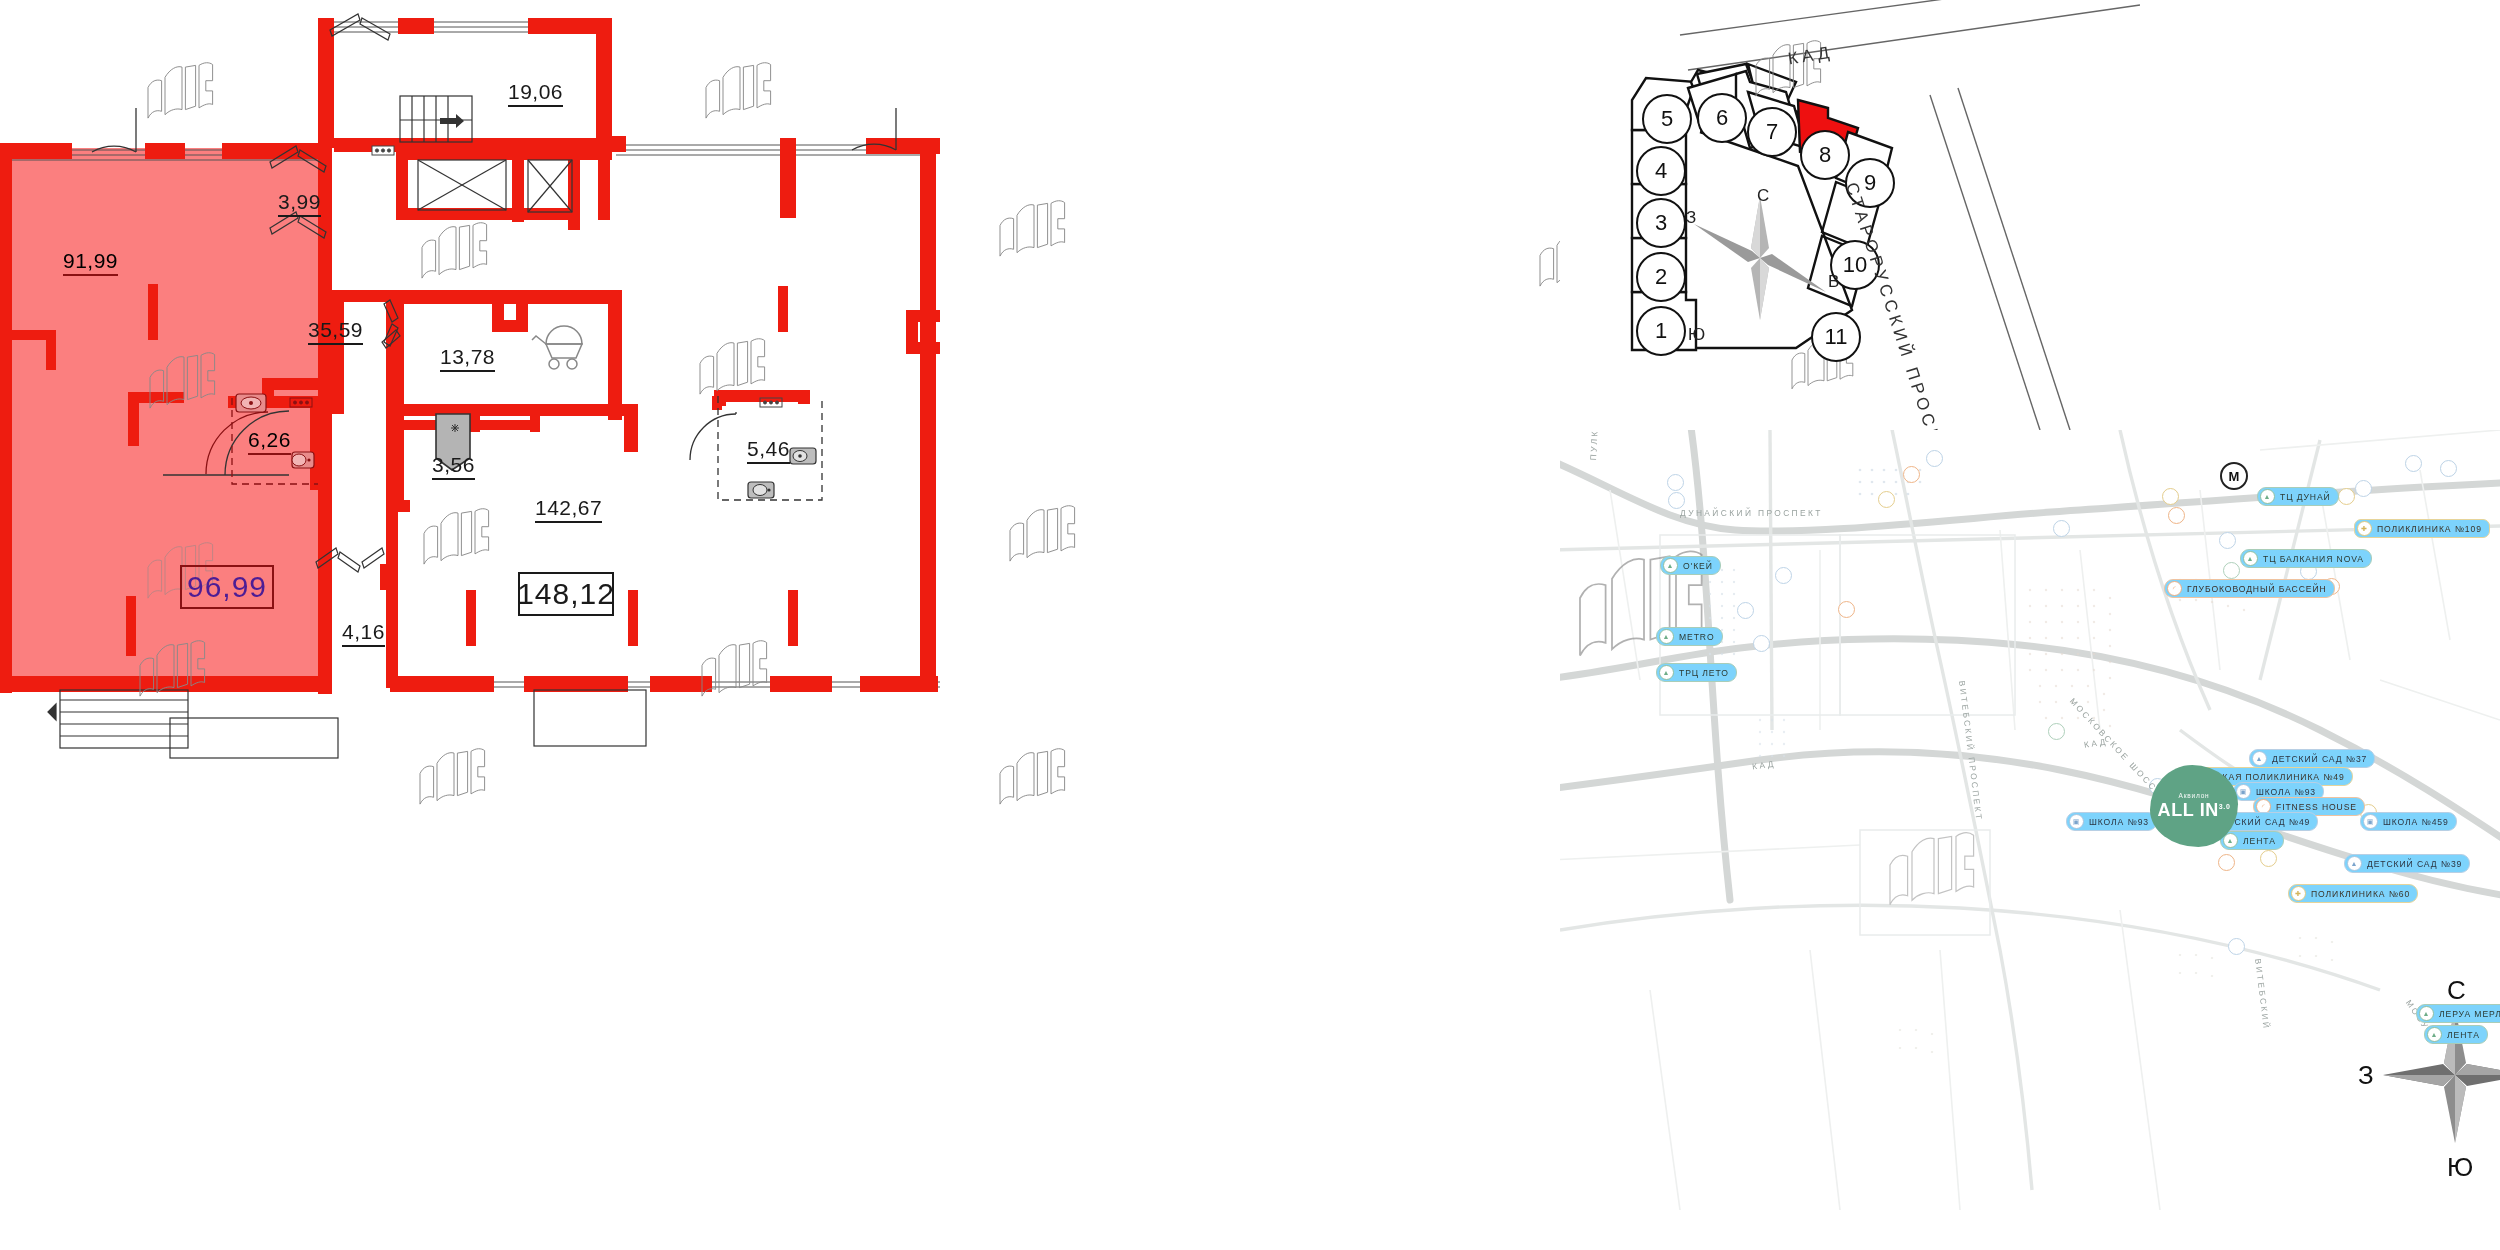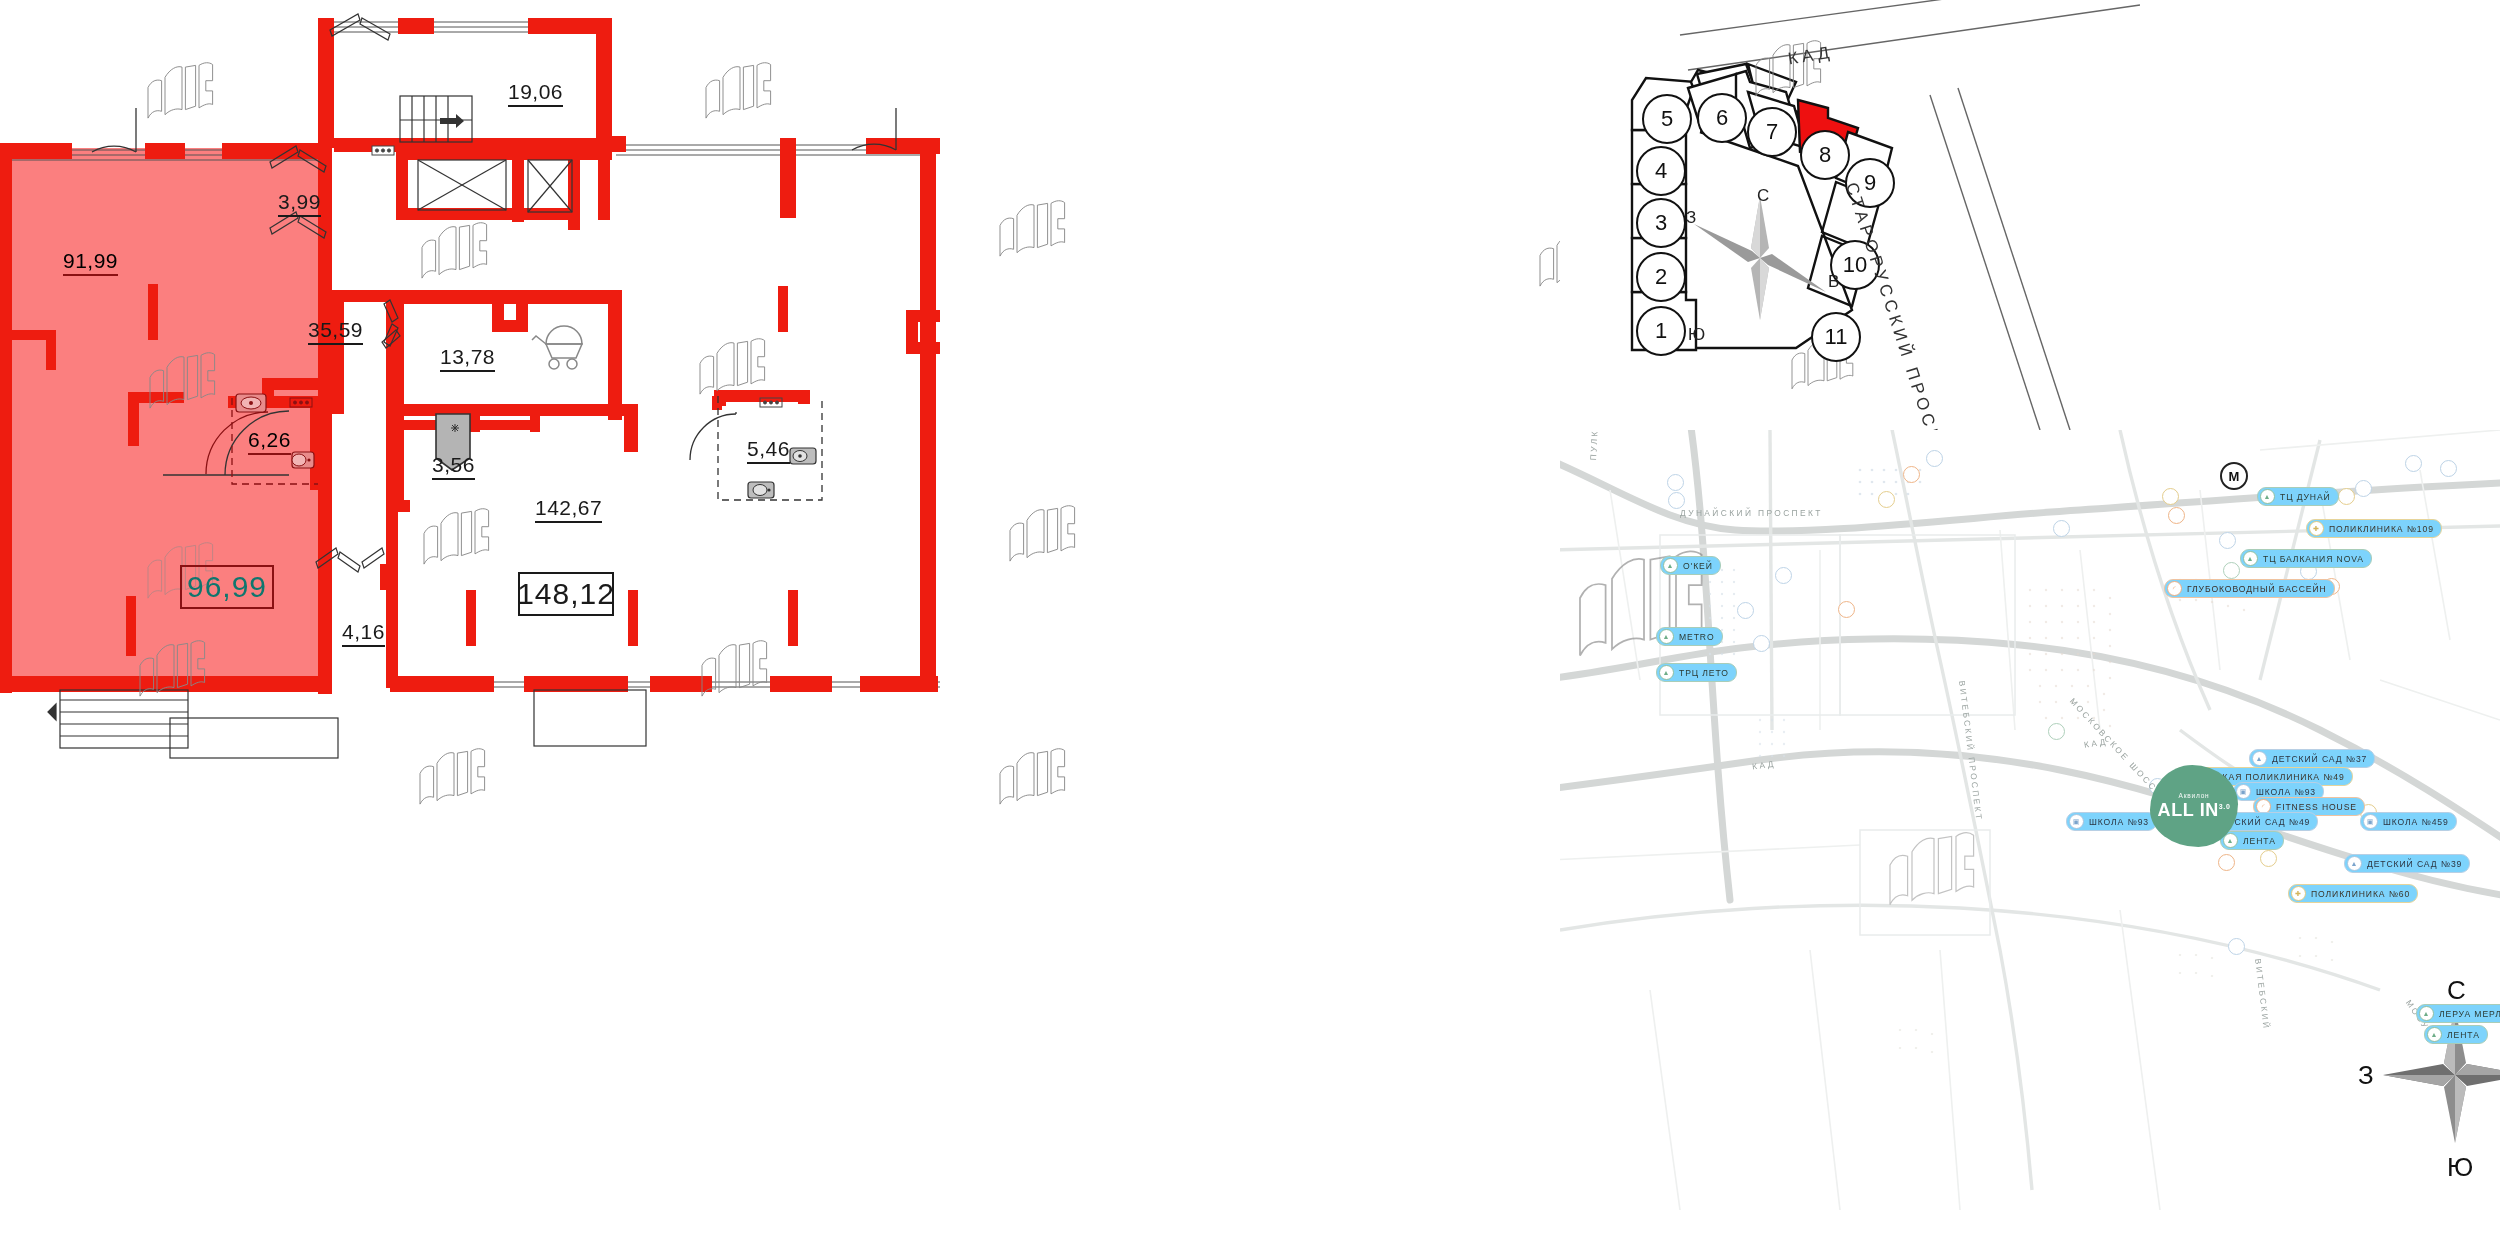--- a/index.html
+++ b/index.html
@@ -30,21 +30,21 @@
 
   .area-box {
     position: absolute;
     border: 2px solid #1a1a1a;
     font-size: 30px;
     color: #1a1a1a;
     display:flex; align-items:center; justify-content:center;
     background: transparent;
     letter-spacing: 1px;
   }
-  .area-box.red { border-color:#8a1113; color:#0f766e; }
+  .area-box.red { border-color:#8a1113; color:#4c1d95; }
 
   
   #siteplan { position:absolute; left:1560px; top:0; width:940px; height:430px; }
   .site-num {
     position:absolute; width:46px; height:46px; border-radius:50%;
     border:2.5px solid #111; background:#fff;
     display:flex; align-items:center; justify-content:center;
     font-size:22px; color:#111; font-family:"Liberation Sans", sans-serif;
   }
   .road-label {
@@ -759,21 +759,21 @@
     <div class="map-street" style="left:407px;top:250px;transform:rotate(83deg);transform-origin:left top;">ВИТЕБСКИЙ ПРОСПЕКТ</div>
     <div class="map-street" style="left:192px;top:330px;transform:rotate(-7deg);">КАД</div>
     <div class="map-street" style="left:524px;top:308px;transform:rotate(-9deg);">КАД</div>
     <div class="map-street" style="left:703px;top:528px;transform:rotate(83deg);transform-origin:left top;">ВИТЕБСКИЙ</div>
     <div class="map-street" style="left:852px;top:568px;transform:rotate(55deg);transform-origin:left top;">МОСУ</div>
 
     <div class="poi green" style="left:697px;top:57px;">
         <span class="dot">▲</span>
         <span>ТЦ ДУНАЙ</span>
       </div>
-    <div class="poi yellow" style="left:746px;top:89px;">
+    <div class="poi yellow" style="left:794px;top:89px;border-radius:7px;">
         <span class="dot">✚</span>
         <span>ПОЛИКЛИНИКА №109</span>
       </div>
     <div class="poi green" style="left:100px;top:126px;">
         <span class="dot">▲</span>
         <span>О'КЕЙ</span>
       </div>
     <div class="poi green" style="left:680px;top:119px;">
         <span class="dot">▲</span>
         <span>ТЦ БАЛКАНИЯ NOVA</span>

